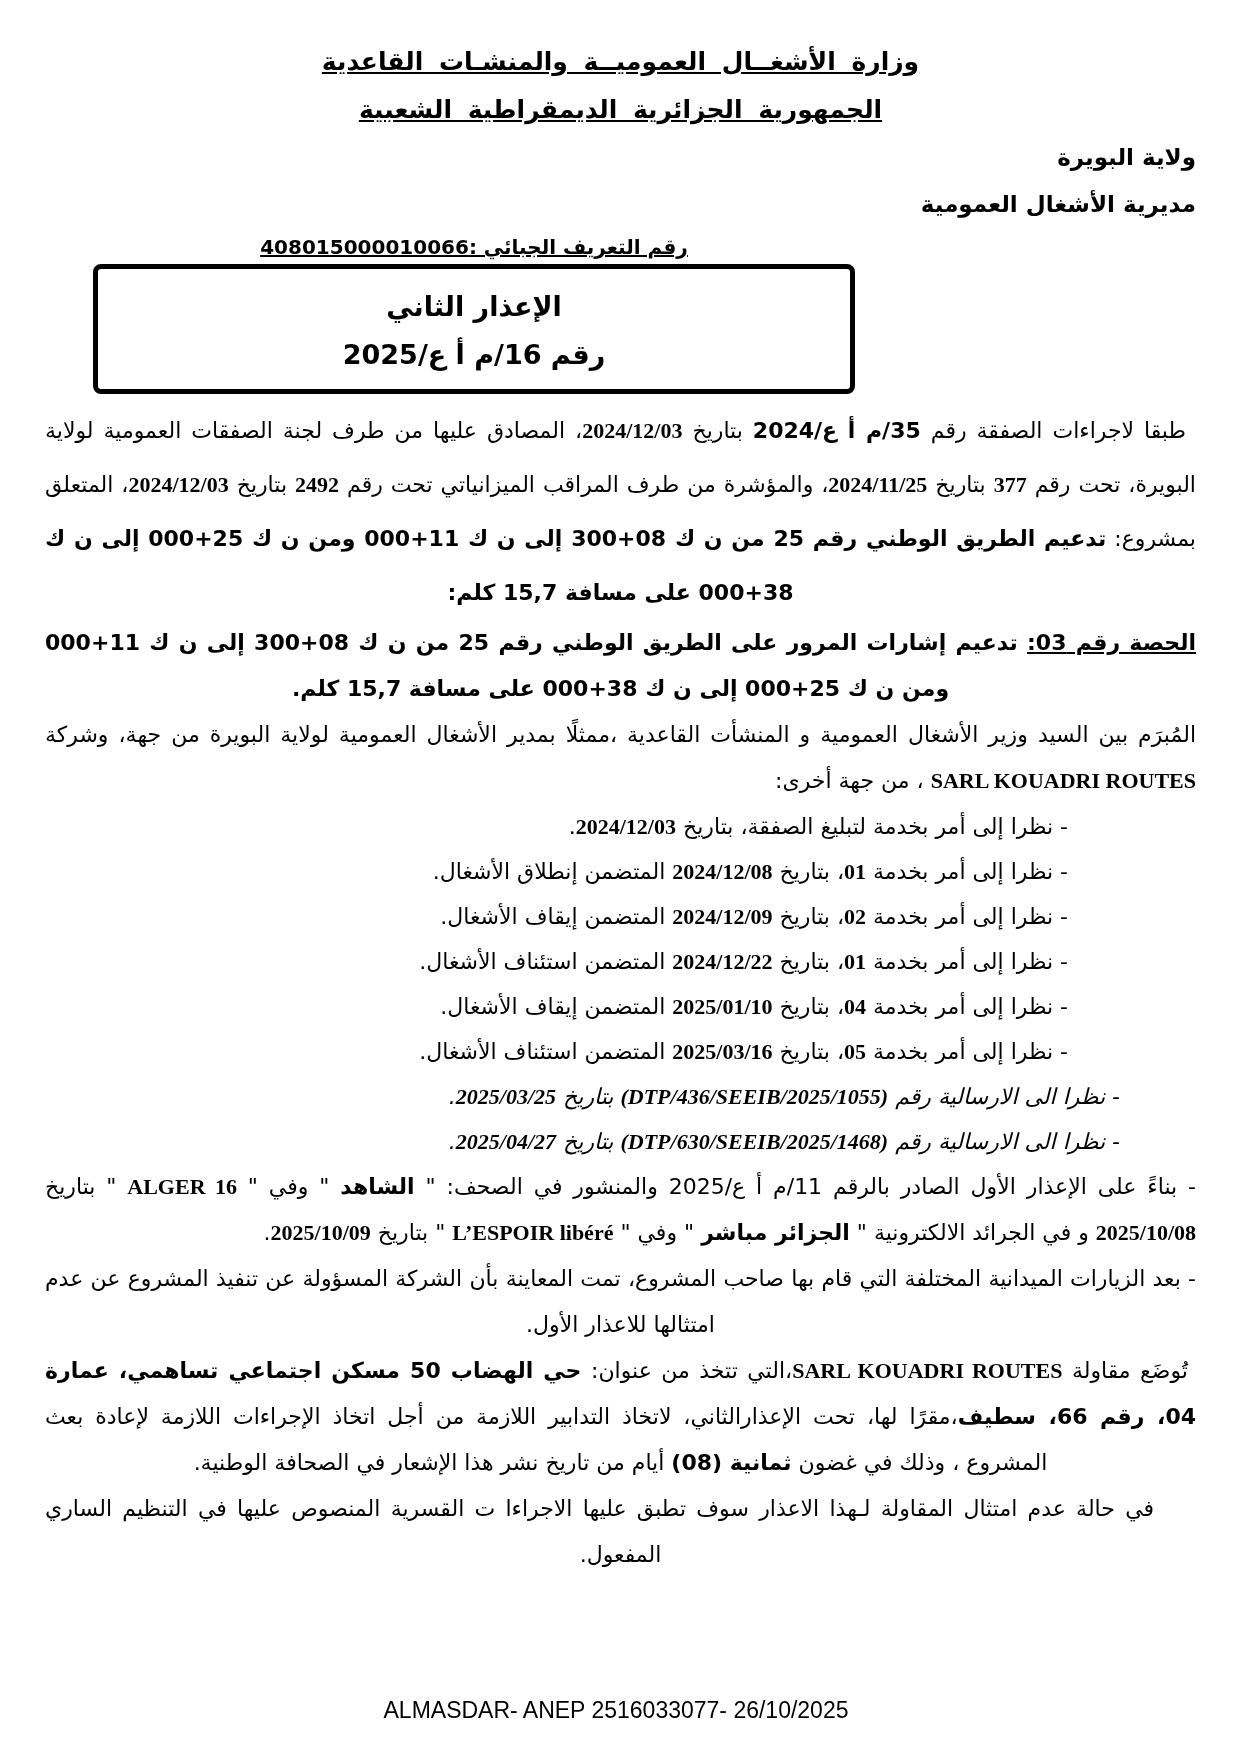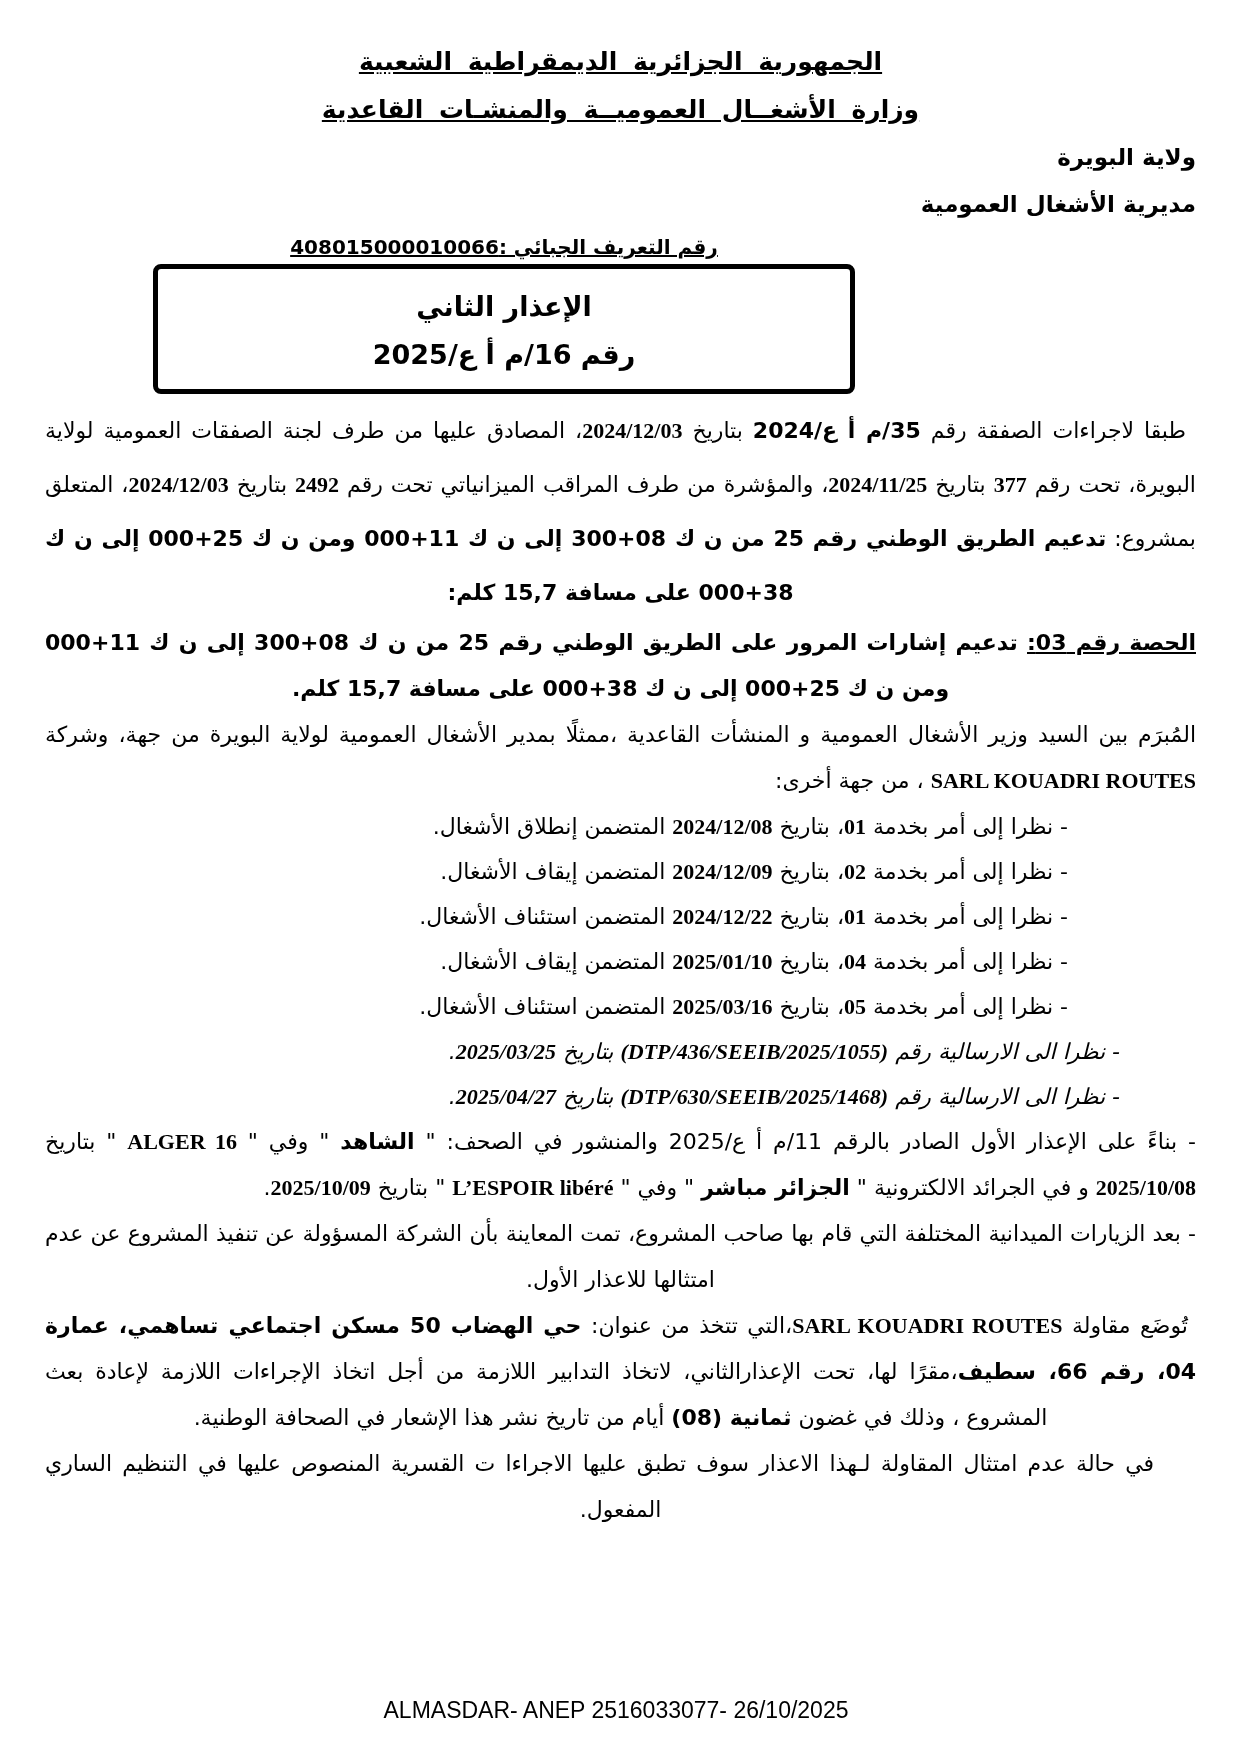--- a/index.html
+++ b/index.html
@@ -10,21 +10,21 @@
     padding:38px 45px 0 45px;
     background:#ffffff;
     color:#000;
     direction:rtl;
     font-family:"DejaVu Sans", sans-serif;
     overflow:hidden;
   }
   .hdr { text-align:center; font-weight:bold; font-size:25px; line-height:48px; word-spacing:7px; }
   .u { text-decoration:underline; }
   .dept { text-align:right; font-weight:bold; font-size:23px; line-height:47px; margin-left:12px; }
-  .boxcol { width:702px; margin-right:341px; margin-top:4px; }
+  .boxcol { width:762px; margin-right:341px; margin-top:4px; }
   .taxline { text-align:center; font-weight:bold; font-size:20px; line-height:30px; }
   .nbox {
     border:5px solid #000; border-radius:8px;
     text-align:center; font-weight:bold; font-size:27px; line-height:48px;
     padding:14px 8px 10px 8px; margin-top:2px;
   }
   p { margin:0; }
   .bj { text-align:justify; font-size:22px; line-height:46px; }
   .p-intro { line-height:54px; text-align-last:center; text-indent:10px; margin-top:10px; }
   .p-lot  { text-align-last:center; }
@@ -39,41 +39,42 @@
     text-align:center; direction:ltr;
     font-family:"Liberation Sans", sans-serif;
     font-size:23px; color:#000;
   }
 </style>
 </head>
 <body>
 
 <div class="page">
 
+  <div class="hdr"><span class="u">وزارة الأشغــال العموميــة والمنشـات القاعدية</span></div>
   <div class="hdr"><span class="u">الجمهورية الجزائرية الديمقراطية الشعبية</span></div>
-  <div class="hdr"><span class="u">وزارة الأشغــال العموميــة والمنشـات القاعدية</span></div>
 
   <div class="dept">ولاية البويرة</div>
   <div class="dept">مديرية الأشغال العمومية</div>
 
   <div class="boxcol">
     <div class="taxline"><span class="u">رقم التعريف الجبائي :408015000010066</span></div>
     <div class="nbox">
       <div>الإعذار الثاني</div>
       <div>رقم 16/م أ ع/2025</div>
     </div>
   </div>
 
   <p class="bj p-intro"><span>طبقا لاجراءات الصفقة رقم </span><b>35/م أ ع/2024</b><span> بتاريخ </span><b class="sf">2024/12/03</b><span>، المصادق عليها من طرف لجنة الصفقات العمومية لولاية البويرة، تحت رقم </span><b class="sf">377</b><span> بتاريخ </span><b class="sf">2024/11/25</b><span>، والمؤشرة من طرف المراقب الميزانياتي تحت رقم </span><b class="sf">2492</b><span> بتاريخ </span><b class="sf">2024/12/03</b><span>، المتعلق بمشروع: </span><b>تدعيم الطريق الوطني رقم 25 من ن ك 08+300 إلى ن ك 11+000 ومن ن ك 25+000 إلى ن ك 38+000 على مسافة 15,7 كلم:</b></p>
 
   <p class="bj p-lot"><b class="u">الحصة رقم 03:</b><b> تدعيم إشارات المرور على الطريق الوطني رقم 25 من ن ك 08+300 إلى ن ك 11+000 ومن ن ك 25+000 إلى ن ك 38+000 على مسافة 15,7 كلم.</b></p>
 
   <p class="bj"><span>المُبرَم بين السيد وزير الأشغال العمومية و المنشأت القاعدية ،ممثلًا بمدير الأشغال العمومية لولاية البويرة من جهة، وشركة </span><b class="sf">SARL KOUADRI ROUTES</b><span> ، من جهة أخرى:</span></p>
 
   <div>
+    <div class="order"><span>- نظرا إلى أمر بخدمة لتبليغ الصفقة، بتاريخ </span><b class="sf"></b><span></span><b class="sf">2024/12/03</b><span>.</span></div>
     <div class="order"><span>- نظرا إلى أمر بخدمة </span><b class="sf">01</b><span>، بتاريخ </span><b class="sf">2024/12/08</b><span> المتضمن إنطلاق الأشغال.</span></div>
     <div class="order"><span>- نظرا إلى أمر بخدمة </span><b class="sf">02</b><span>، بتاريخ </span><b class="sf">2024/12/09</b><span> المتضمن إيقاف الأشغال.</span></div>
     <div class="order"><span>- نظرا إلى أمر بخدمة </span><b class="sf">01</b><span>، بتاريخ </span><b class="sf">2024/12/22</b><span> المتضمن استئناف الأشغال.</span></div>
     <div class="order"><span>- نظرا إلى أمر بخدمة </span><b class="sf">04</b><span>، بتاريخ </span><b class="sf">2025/01/10</b><span> المتضمن إيقاف الأشغال.</span></div>
     <div class="order"><span>- نظرا إلى أمر بخدمة </span><b class="sf">05</b><span>، بتاريخ </span><b class="sf">2025/03/16</b><span> المتضمن استئناف الأشغال.</span></div>
     <div class="order indent-sm"><span>- نظرا الى الارسالية رقم </span><b class="sf">(1055/DTP/436/SEEIB/2025)</b><span> بتاريخ </span><b class="sf">2025/03/25</b><span>.</span></div>
     <div class="order indent-sm"><span>- نظرا الى الارسالية رقم </span><b class="sf">(1468/DTP/630/SEEIB/2025)</b><span> بتاريخ </span><b class="sf">2025/04/27</b><span>.</span></div>
   </div>
 
   <p class="bj"><span>- بناءً على الإعذار الأول الصادر بالرقم 11/م أ ع/2025 والمنشور في الصحف: " </span><b>الشاهد</b><span> " وفي " </span><b class="sf">ALGER 16</b><span> " بتاريخ </span><b class="sf">2025/10/08</b><span> و في الجرائد الالكترونية " </span><b>الجزائر مباشر</b><span> " وفي " </span><b class="sf">L’ESPOIR libéré</b><span> " بتاريخ </span><b class="sf">2025/10/09</b><span>.</span></p>

